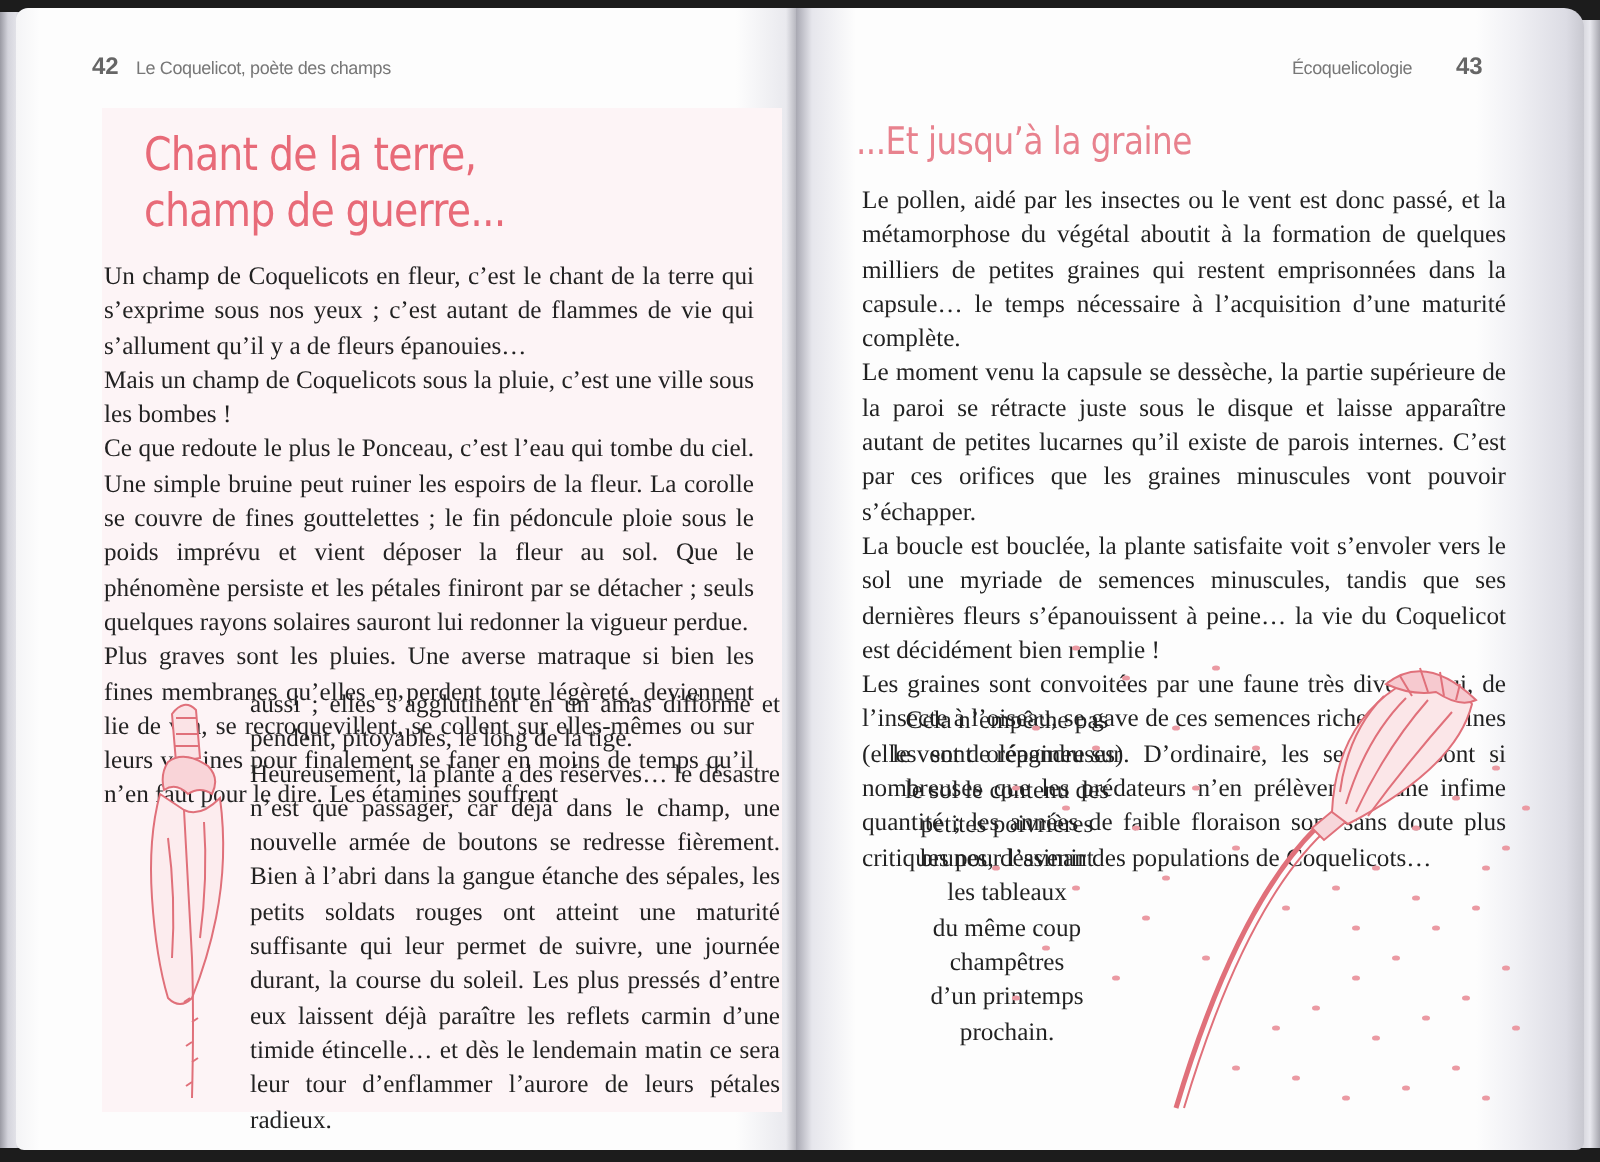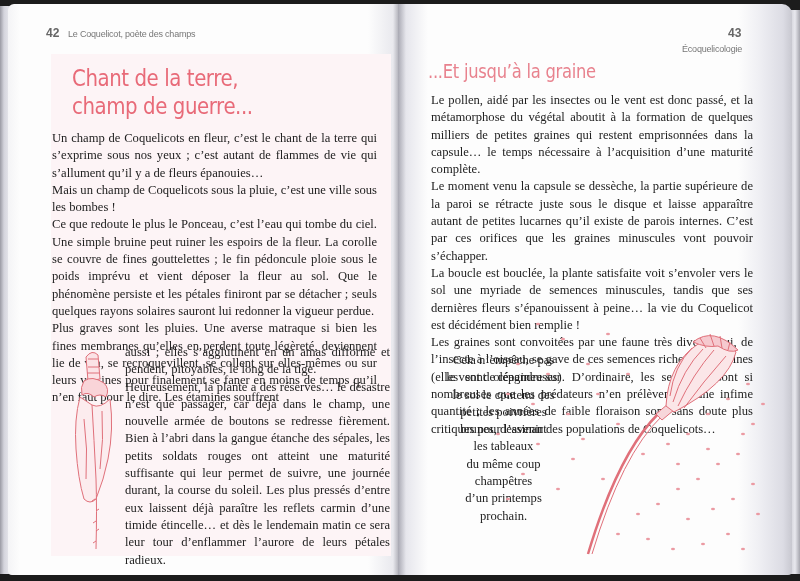--- a/index.html
+++ b/index.html
@@ -31,21 +31,21 @@
     background: linear-gradient(to right, #cfcfd6, #e8e8ee 5px, #a6a6ae);
   }
   .runhead {
     position: absolute; top: 22px;
     font-family: "Liberation Sans", sans-serif; color: #555;
   }
   .folio { font-size: 12px; font-weight: bold; color: #666; }
   .runtitle { font-size: 9px; color: #777; letter-spacing: -0.2px; }
   .left .folio { left: 38px; }
   .left .runtitle { left: 60px; top: 25px; }
-  .right .runtitle { left: 248px; top: 40px; margin-left: 36px; }
+  .right .runtitle { left: 248px; top: 25px; }
   .right .folio { left: 330px; text-align: center; }
 
   .pinkbox {
     position: absolute; left: 43px; top: 50px; width: 340px; height: 502px;
     background: #fdf4f6;
   }
   .h-left {
     position: absolute; left: 64px; top: 60px; margin: 0;
     font-family: "DejaVu Sans", sans-serif; font-weight: normal;
     font-size: 23px; line-height: 28px; color: #e86a78;

